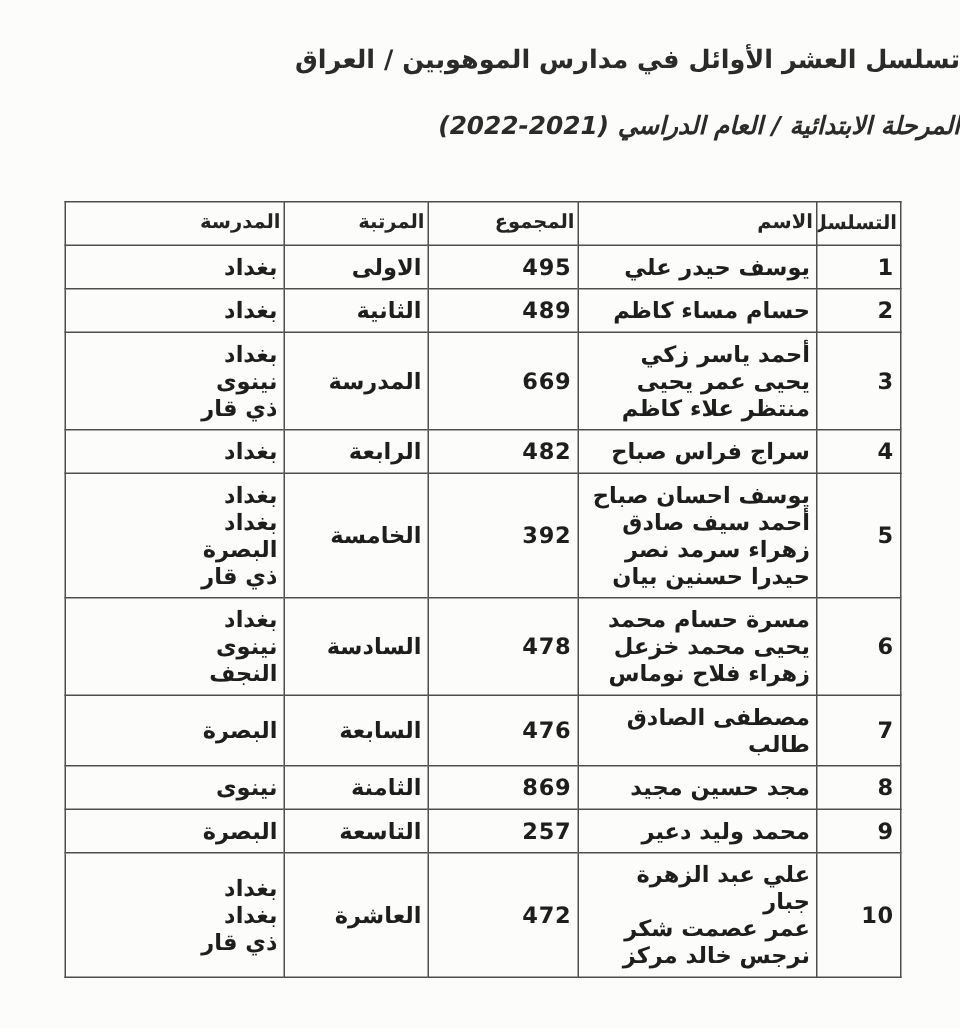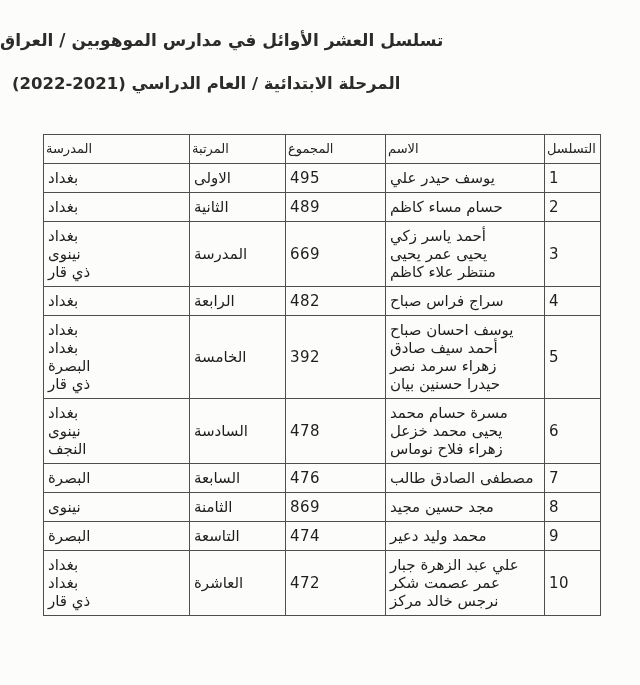--- a/index.html
+++ b/index.html
@@ -11,48 +11,49 @@
     position: relative;
     width: 640px;
     height: 685px;
     background: #fcfcfa;
     color: #222;
     overflow: hidden;
     box-sizing: border-box;
   }
   .title-block {
     direction: rtl;
-    text-align: left;
+    text-align: right;
     padding-top: 30px;
     font-weight: bold;
     color: #2b2b2b;
   }
   .title-line1 {
     font-size: 17px;
     margin: 0 0 24px 0;
   }
   .title-line2 {
     font-size: 16.5px;
-    margin: 12px;
+    margin: 0;
+    font-style: italic;
   }
   table.results {
     direction: rtl;
     border-collapse: collapse;
     table-layout: fixed;
     width: 557px;
     margin: 15px 44px 0 0; 
     position: absolute;
     left: 43px;
     top: 119px;
   }
   table.results th, table.results td {
     border: 1.5px solid #4e4e4e;
-    text-align: left;
+    text-align: right;
     vertical-align: middle;
-    font-weight: normal;
+    font-weight: bold;
     padding: 5px 4px;
     line-height: 18px;
     overflow: hidden;
   }
   table.results th {
     font-size: 13px;
     padding: 5px 2px;
     color: #242424;
   }
   table.results td {
@@ -174,21 +175,21 @@
       <td class="cell-seq">8</td>
       <td class="cell-name">مجد حسين مجيد</td>
       <td class="cell-total">869</td>
       <td class="cell-rank">الثامنة</td>
       <td class="cell-school">نينوى</td>
     </tr>
 
     <tr>
       <td class="cell-seq">9</td>
       <td class="cell-name">محمد وليد دعير</td>
-      <td class="cell-total">474</td>
+      <td class="cell-total">257</td>
       <td class="cell-rank">التاسعة</td>
       <td class="cell-school">البصرة</td>
     </tr>
 
     <tr>
       <td class="cell-seq">10</td>
       <td class="cell-name">علي عبد الزهرة جبار
 عمر عصمت شكر
 نرجس خالد مركز</td>
       <td class="cell-total">472</td>

